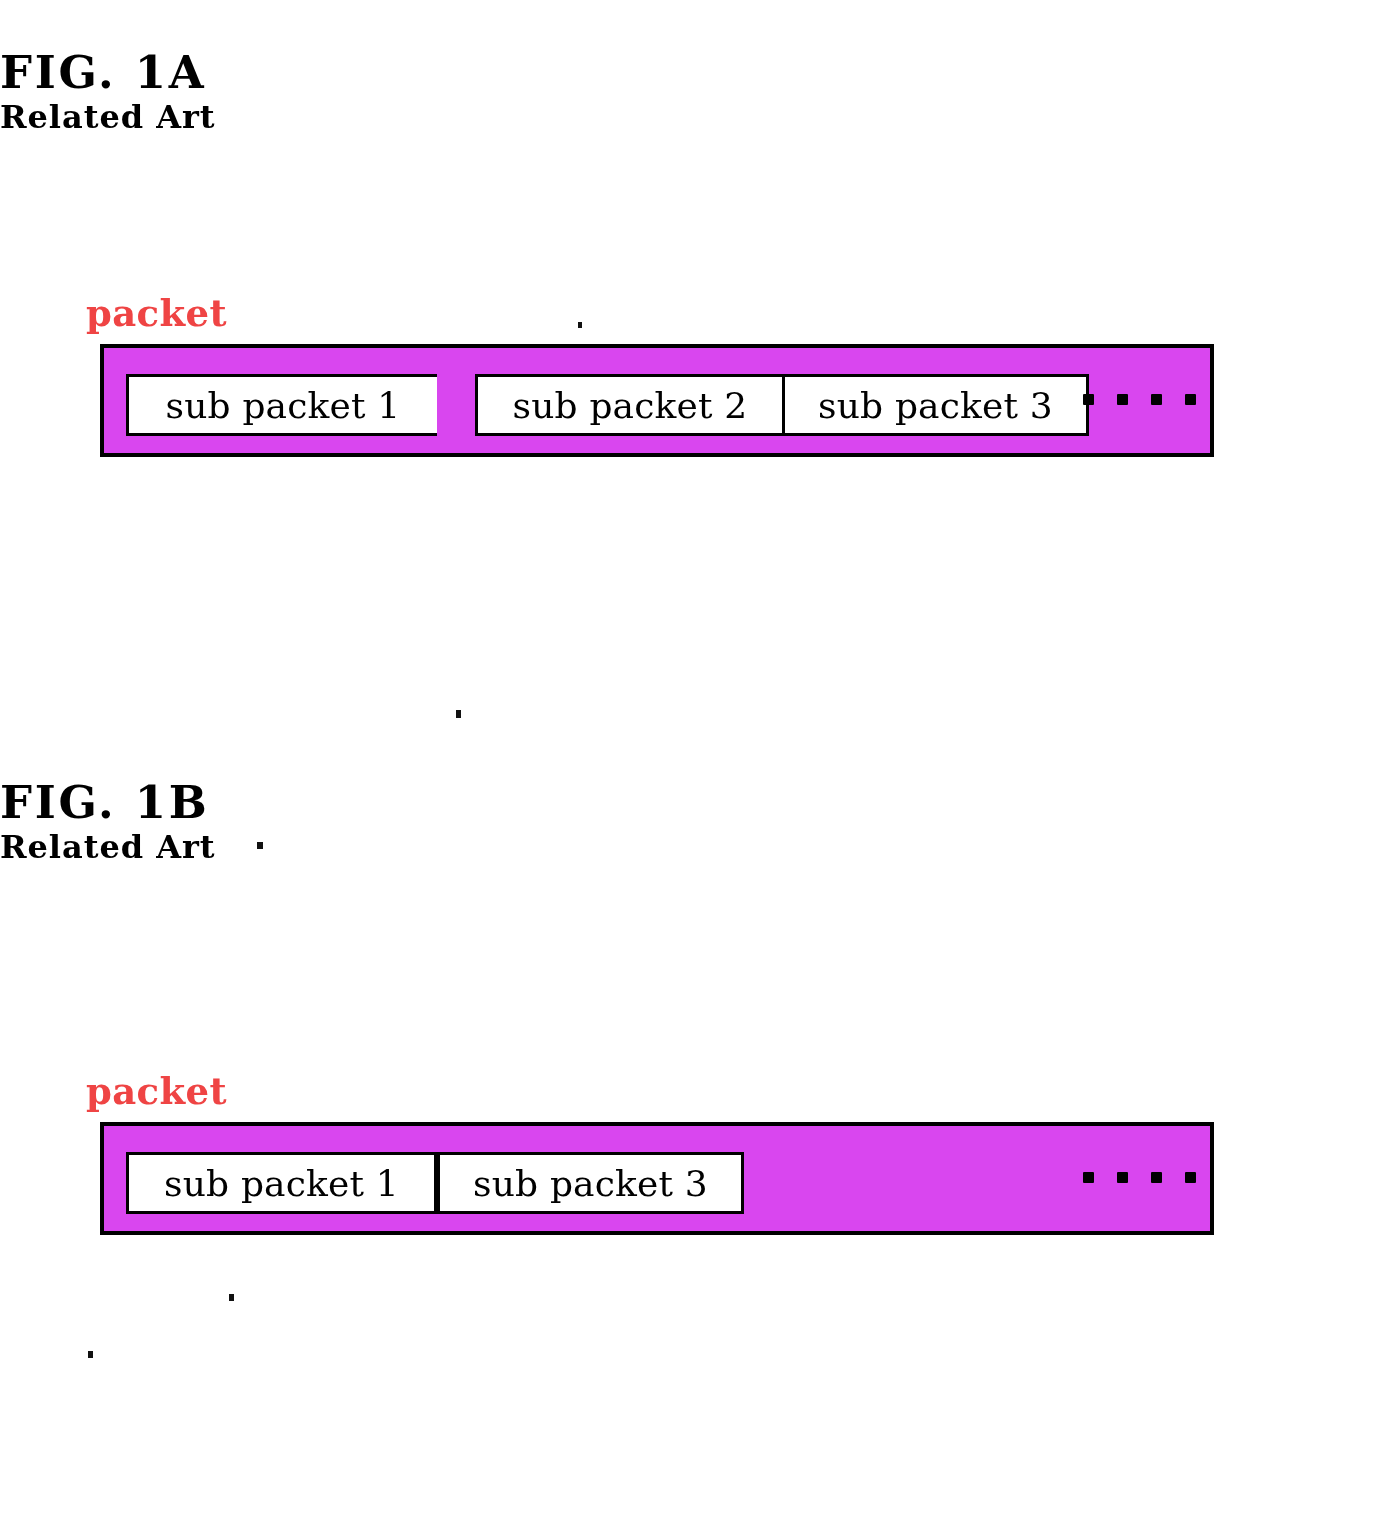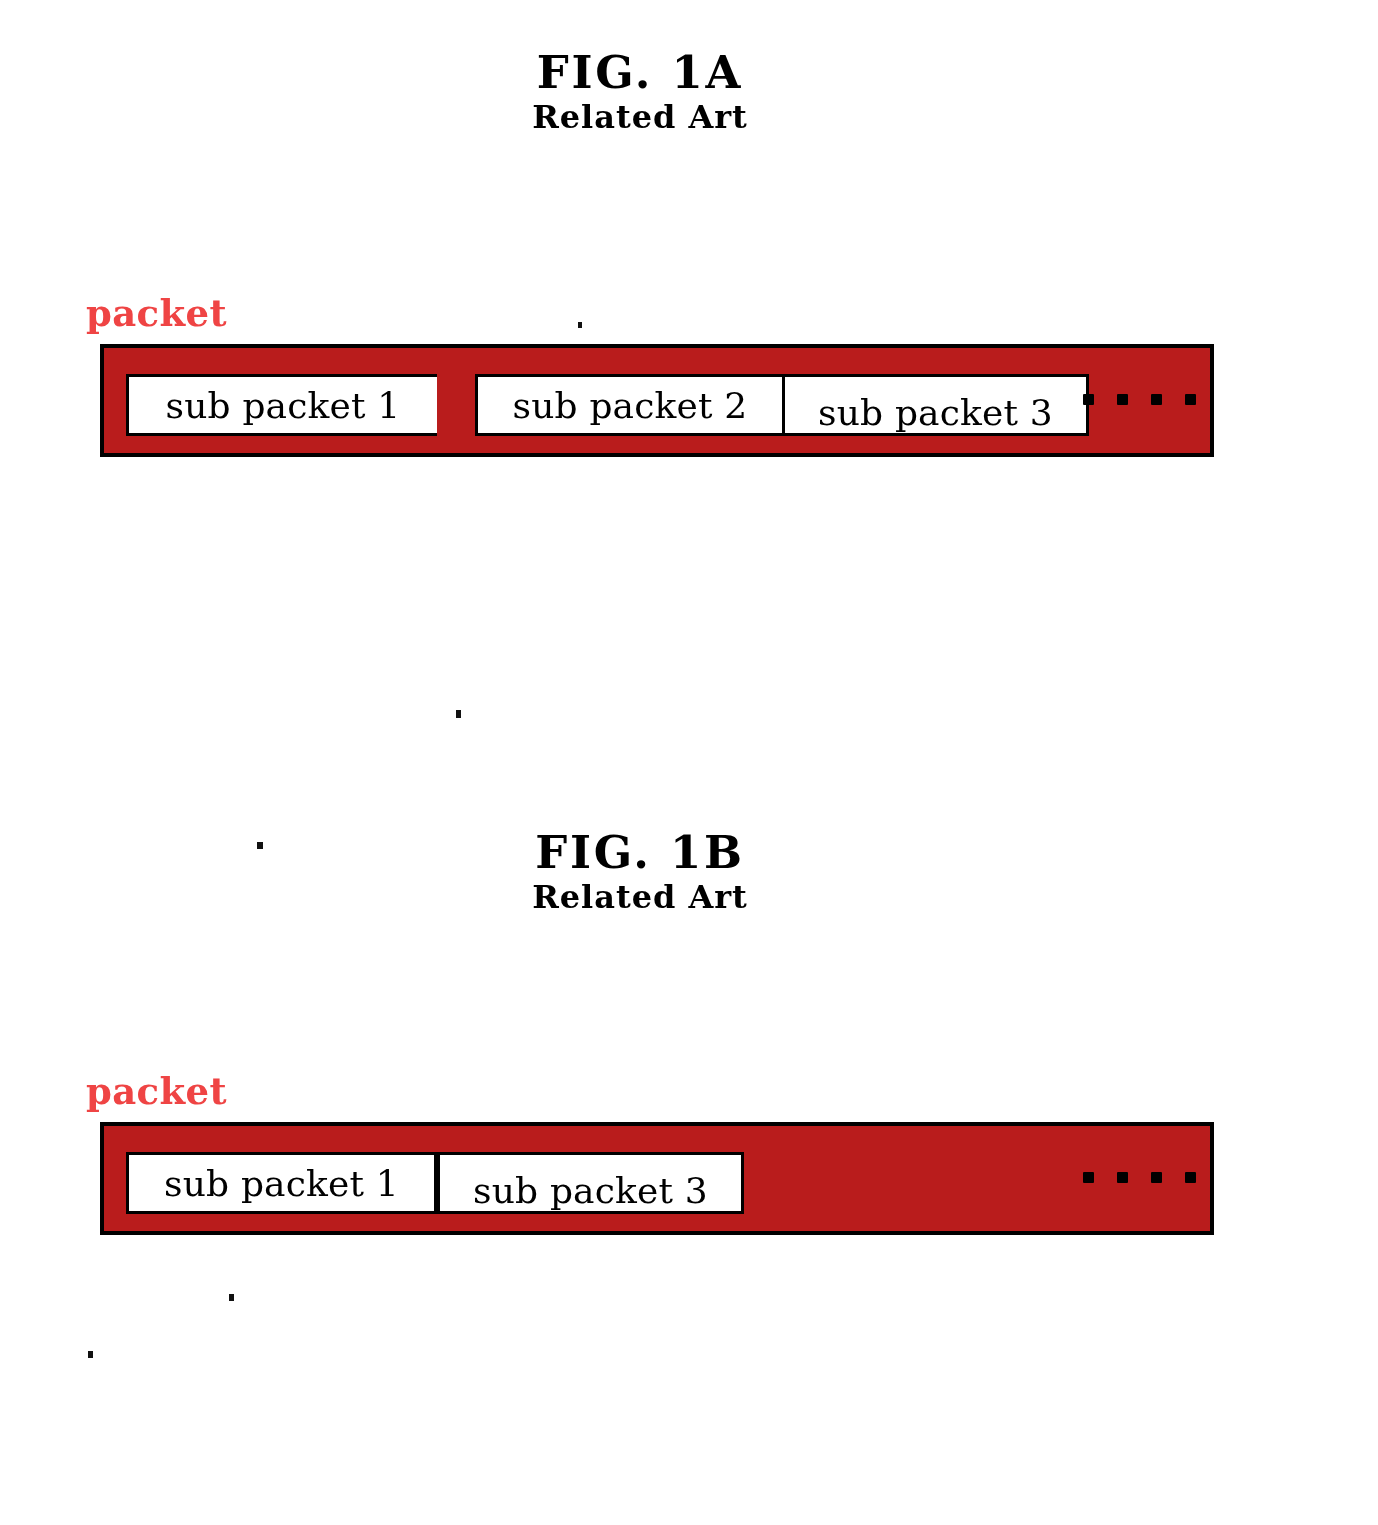--- a/index.html
+++ b/index.html
@@ -20,60 +20,60 @@
   .page {
     position: absolute;
     inset: 0;
   }
 
   
   .fig-title {
     position: absolute;
     left: 0;
     width: 1280px;
-    text-align: center;
+    text-align: left;
     font-family: "DejaVu Serif", "Liberation Serif", serif;
     font-weight: 700;
     letter-spacing: 0.04em;
     line-height: 1.18;
     color: #000;
   }
   .fig-title .line1 {
     display: block;
     font-size: 45px;
     letter-spacing: 0.06em;
   }
   .fig-title .line2 {
     display: block;
     font-size: 32px;
     letter-spacing: 0.03em;
   }
 
   #fig1a-title { top: 46px; }
-  #fig1b-title { top: 826px; }
+  #fig1b-title { top: 776px; }
 
   
   .packet-caption {
     position: absolute;
     font-family: "DejaVu Serif", "Liberation Serif", serif;
     font-size: 37px;
     font-weight: 700;
     letter-spacing: 0.01em;
     color: #ef4444;
     white-space: nowrap;
   }
   #fig1a-caption { left: 86px; top: 291px; }
   #fig1b-caption { left: 86px; top: 1069px; }
 
   
   .packet-frame {
     position: absolute;
     box-sizing: border-box;
     border: 4px solid #000;
-    background: #b91c1c;
+    background: #d946ef;
   }
   #fig1a-frame {
     left: 100px;
     top: 344px;
     width: 1114px;
     height: 113px;
   }
   #fig1b-frame {
     left: 100px;
     top: 1122px;
@@ -117,21 +117,21 @@
   .cell.dashed {
     border-top: 3px dashed #000;
     border-bottom: 3px dashed #000;
     border-left: 3px solid #000;
     border-right: 0px solid #000;
   }
 
   
   .w-sp1 { width: 311px; }
   .w-sp2 { width: 307px; margin-left: 38px; }
-  .w-sp3 { width: 307px; align-items: flex-end; }
+  .w-sp3 { width: 307px; }
   .w-missing { width: 307px; }
 
   
   .ellipsis {
     position: absolute;
     display: flex;
     align-items: center;
     gap: 23px;
   }
   #fig1a-dots { left: 1083px; top: 394px; }

